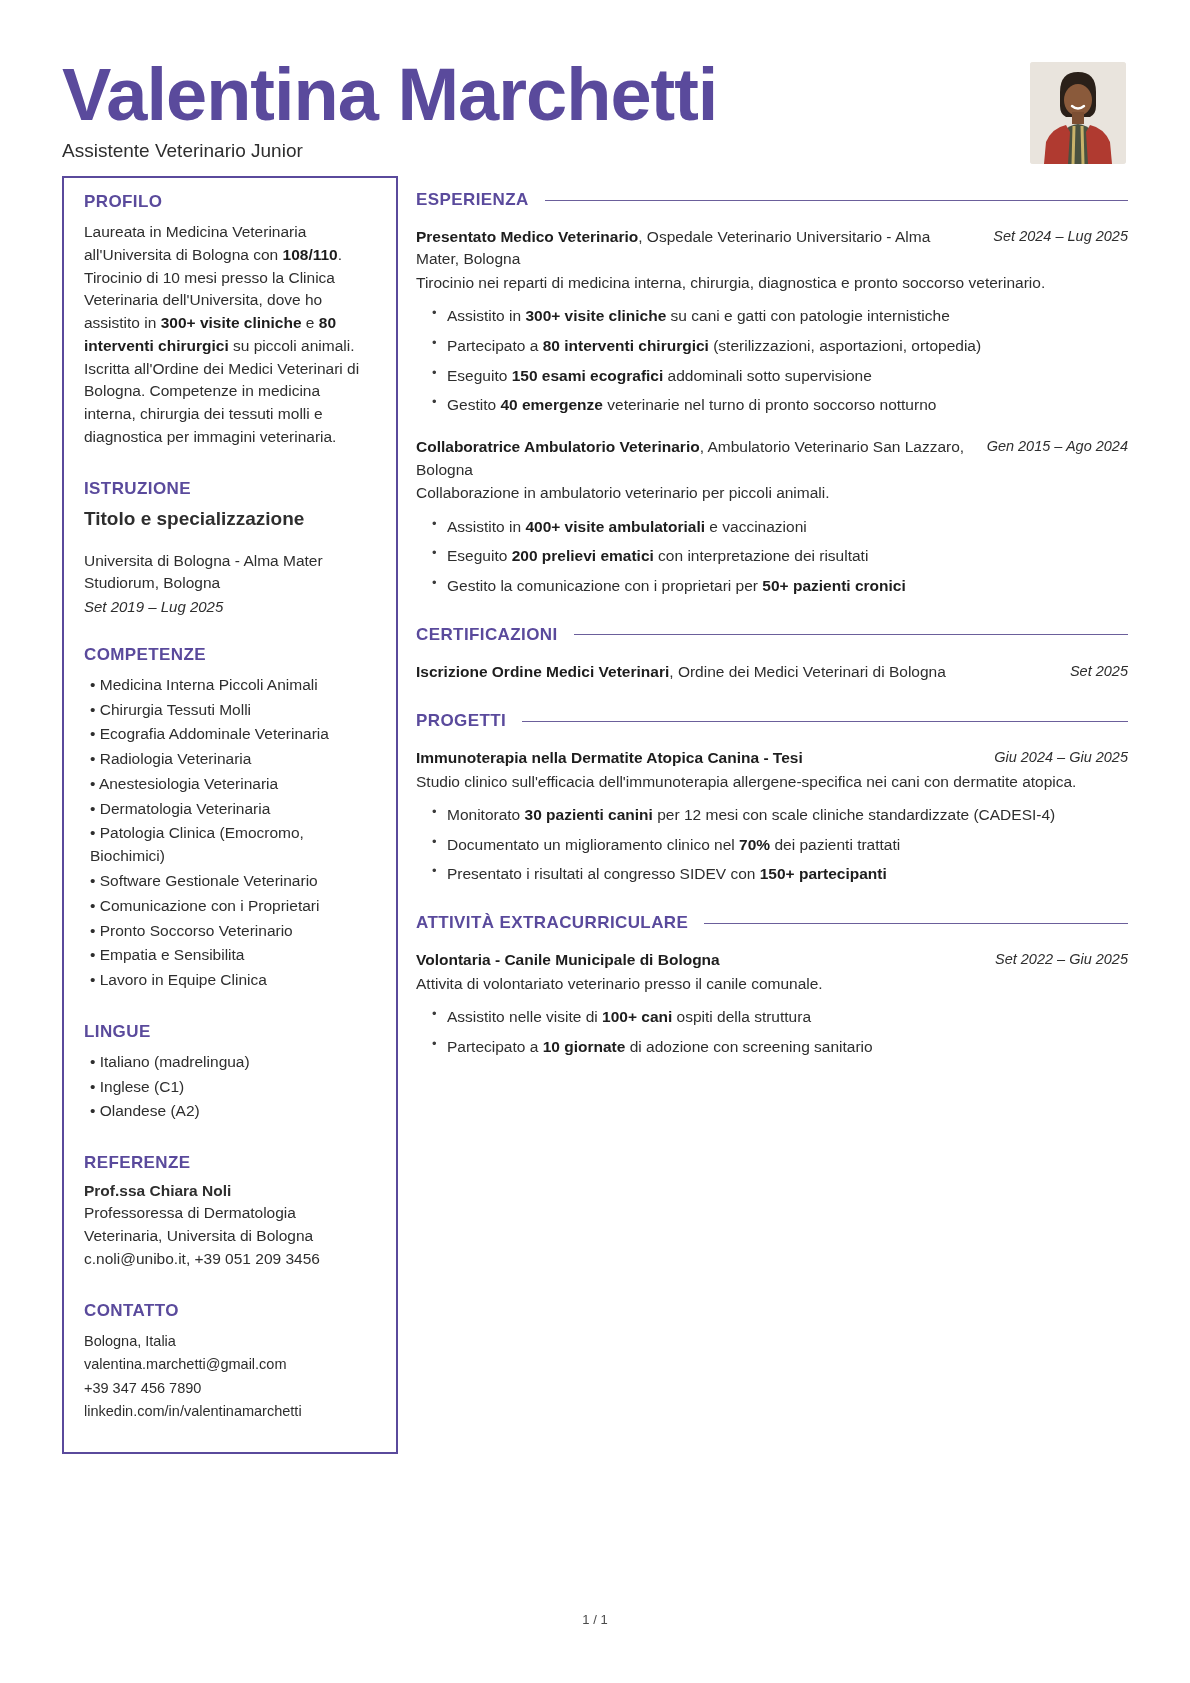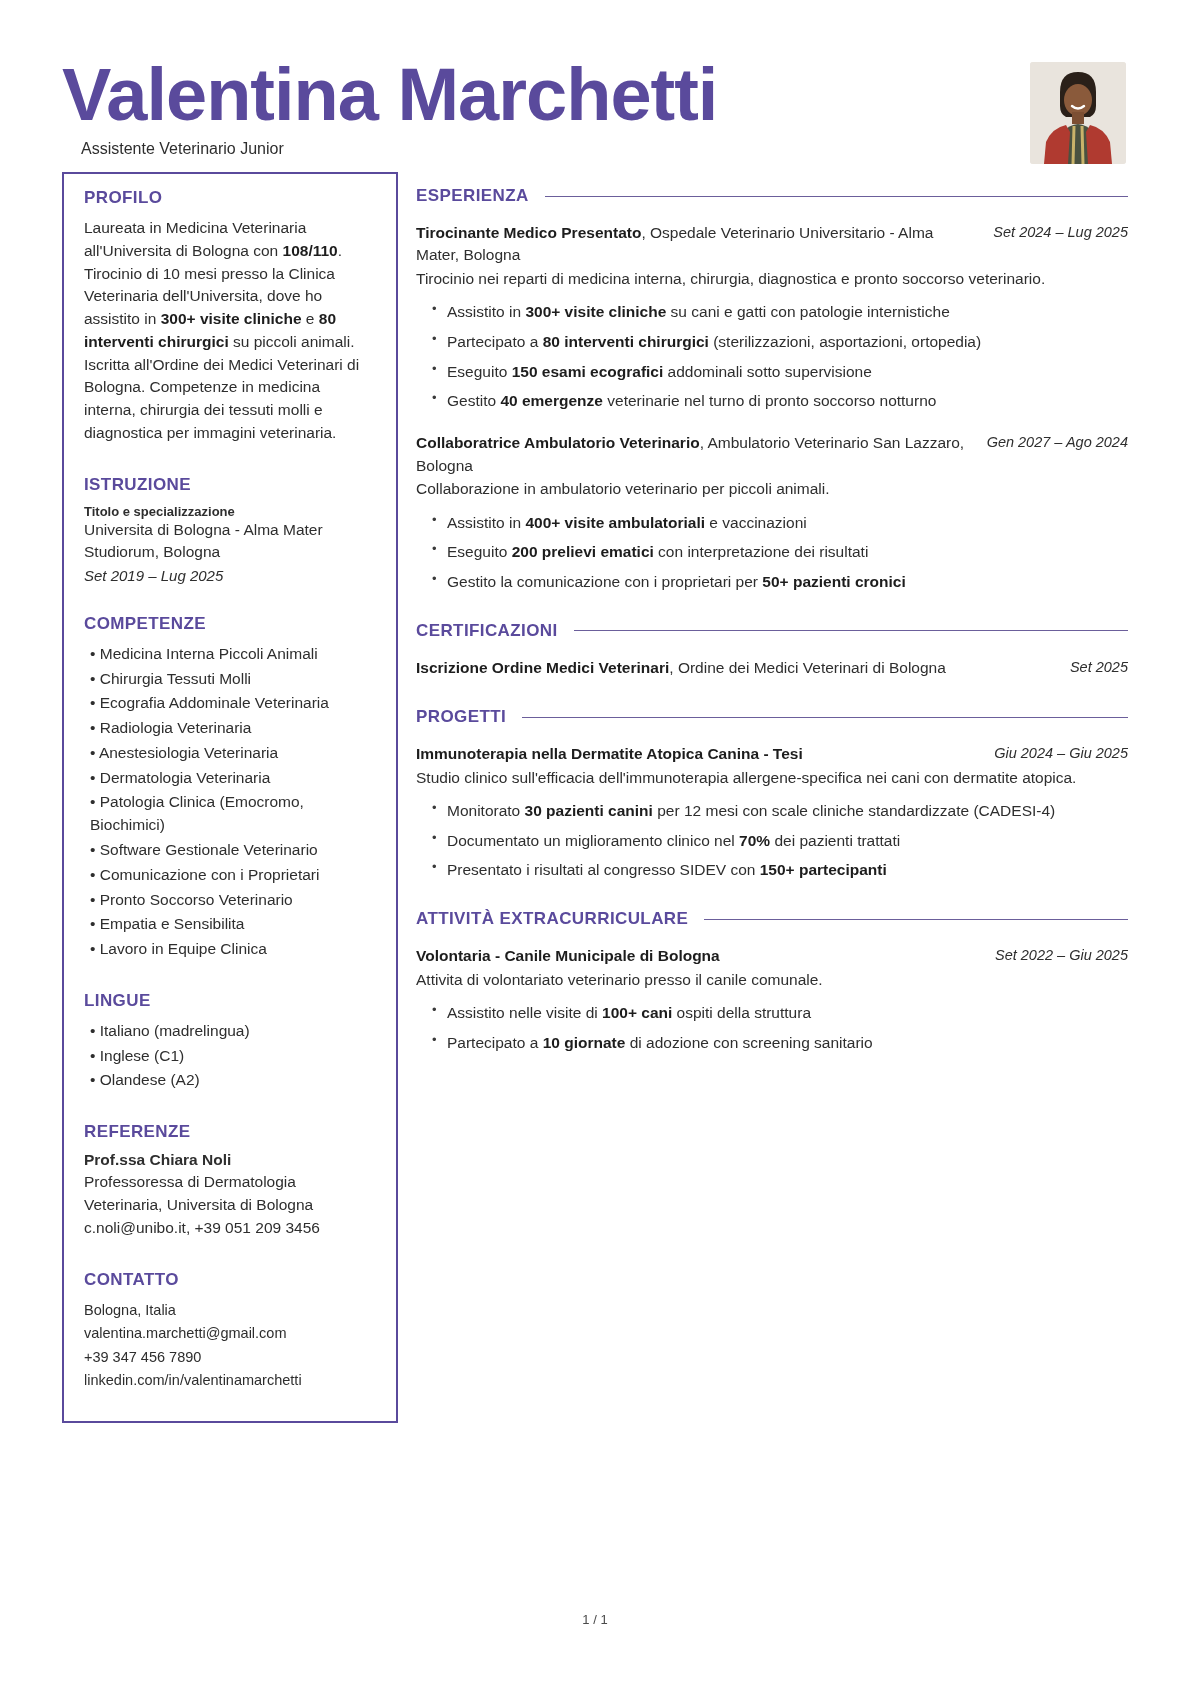--- a/index.html
+++ b/index.html
@@ -10,21 +10,21 @@
     font-family:"Liberation Sans","DejaVu Sans",sans-serif;
     color:#2e2e2e;box-sizing:border-box;
     overflow:hidden;
   }
   
   .header{position:relative;padding:58px 45px 14px 45px;}
   .name{
     color:#5a4a9c;font-size:74px;font-weight:bold;
     letter-spacing:-1px;line-height:1.0;margin:0;
   }
-  .subtitle{font-size:16px;color:#2e2e2e;margin-top:8px;margin-left:19px;}
+  .subtitle{font-size:19px;color:#2e2e2e;margin-top:8px;}
   .photo{
     position:absolute;top:62px;right:47px;width:96px;height:102px;
     border-radius:3px;overflow:hidden;background:#efeae4;
   }
   
   .content{display:flex;gap:18px;padding:0 45px;align-items:flex-start;}
   .sidebar{
     width:336px;box-sizing:border-box;flex:0 0 336px;
     border:2px solid #5a4a9c;padding:4px 20px 28px 20px;
   }
@@ -33,21 +33,21 @@
   .side-heading{
     color:#5a4a9c;font-weight:bold;font-size:17px;
     letter-spacing:.4px;margin:30px 0 9px 0;
   }
   .side-heading.first{margin-top:10px;}
   .side-text{font-size:15.5px;line-height:1.47;}
   .side-text strong{color:#1d1d1d;}
   .side-list{list-style:none;margin:0;padding:0;font-size:15.5px;line-height:1.47;}
   .side-list li{margin:2px 6px;}
   .side-list li::before{content:"• ";}
-  .edu-title{font-weight:bold;font-size:13px;margin-bottom:0;}
+  .edu-title{font-weight:bold;font-size:19px;margin-bottom:20px;}
   .edu-school{font-size:15.5px;line-height:1.45;}
   .edu-dates{font-style:italic;font-size:15px;margin-top:3px;}
   .ref-name{font-weight:bold;font-size:15.5px;margin-bottom:2px;}
   .ref-role,.ref-contact{font-size:15.5px;line-height:1.47;}
   .contact-line{font-size:14.5px;line-height:1.62;}
   
   .section-header{display:flex;align-items:center;gap:16px;margin:28px 0 16px 0;}
   .section-header.first{margin-top:12px;}
   .section-title{color:#5a4a9c;font-weight:bold;font-size:17px;letter-spacing:.4px;white-space:nowrap;}
   .section-rule{flex:1;height:1px;background:#6b5f9b;}
@@ -150,39 +150,39 @@
     <div class="main">
 
       <div class="section-header first">
         <span class="section-title">ESPERIENZA</span>
         <span class="section-rule"></span>
       </div>
 
       <div class="entry">
         <div class="entry-head">
           <div class="entry-title">
-            <strong>Tirocinante Medico Presentato</strong><span>, Ospedale Veterinario Universitario - Alma Mater, Bologna</span>
+            <strong>Presentato Medico Veterinario</strong><span>, Ospedale Veterinario Universitario - Alma Mater, Bologna</span>
           </div>
           <div class="entry-dates">Set 2024 – Lug 2025</div>
         </div>
         <div class="entry-desc">Tirocinio nei reparti di medicina interna, chirurgia, diagnostica e pronto soccorso veterinario.</div>
         <ul class="bullets">
           <li>Assistito in <strong>300+ visite cliniche</strong> su cani e gatti con patologie internistiche</li>
           <li>Partecipato a <strong>80 interventi chirurgici</strong> (sterilizzazioni, asportazioni, ortopedia)</li>
           <li>Eseguito <strong>150 esami ecografici</strong> addominali sotto supervisione</li>
           <li>Gestito <strong>40 emergenze</strong> veterinarie nel turno di pronto soccorso notturno</li>
         </ul>
       </div>
 
       <div class="entry">
         <div class="entry-head">
           <div class="entry-title">
             <strong>Collaboratrice Ambulatorio Veterinario</strong><span>, Ambulatorio Veterinario San Lazzaro, Bologna</span>
           </div>
-          <div class="entry-dates">Gen 2027 – Ago 2024</div>
+          <div class="entry-dates">Gen 2015 – Ago 2024</div>
         </div>
         <div class="entry-desc">Collaborazione in ambulatorio veterinario per piccoli animali.</div>
         <ul class="bullets">
           <li>Assistito in <strong>400+ visite ambulatoriali</strong> e vaccinazioni</li>
           <li>Eseguito <strong>200 prelievi ematici</strong> con interpretazione dei risultati</li>
           <li>Gestito la comunicazione con i proprietari per <strong>50+ pazienti cronici</strong></li>
         </ul>
       </div>
 
       <div class="section-header">

